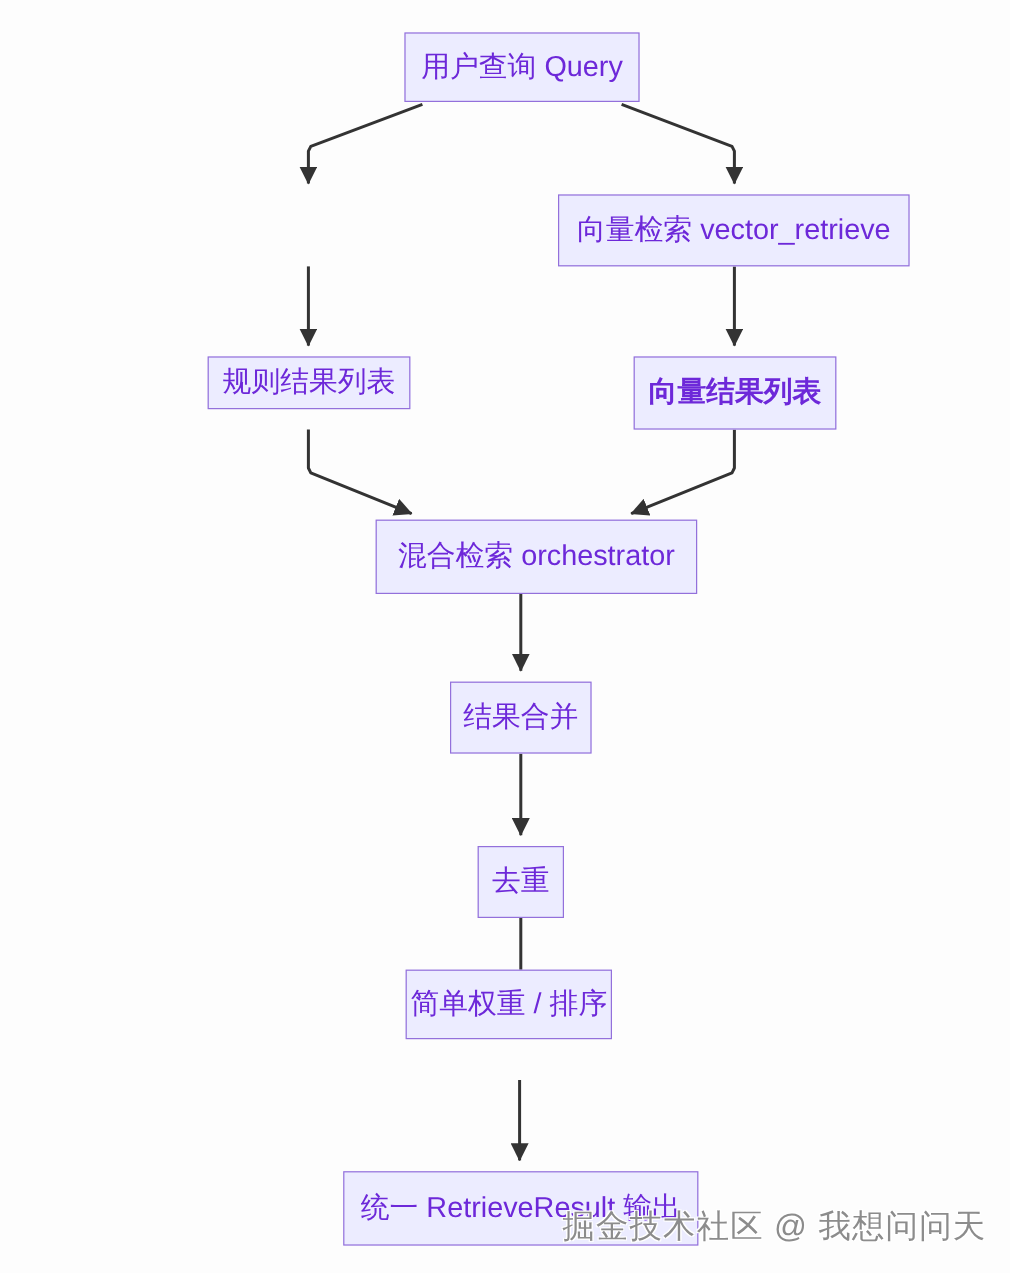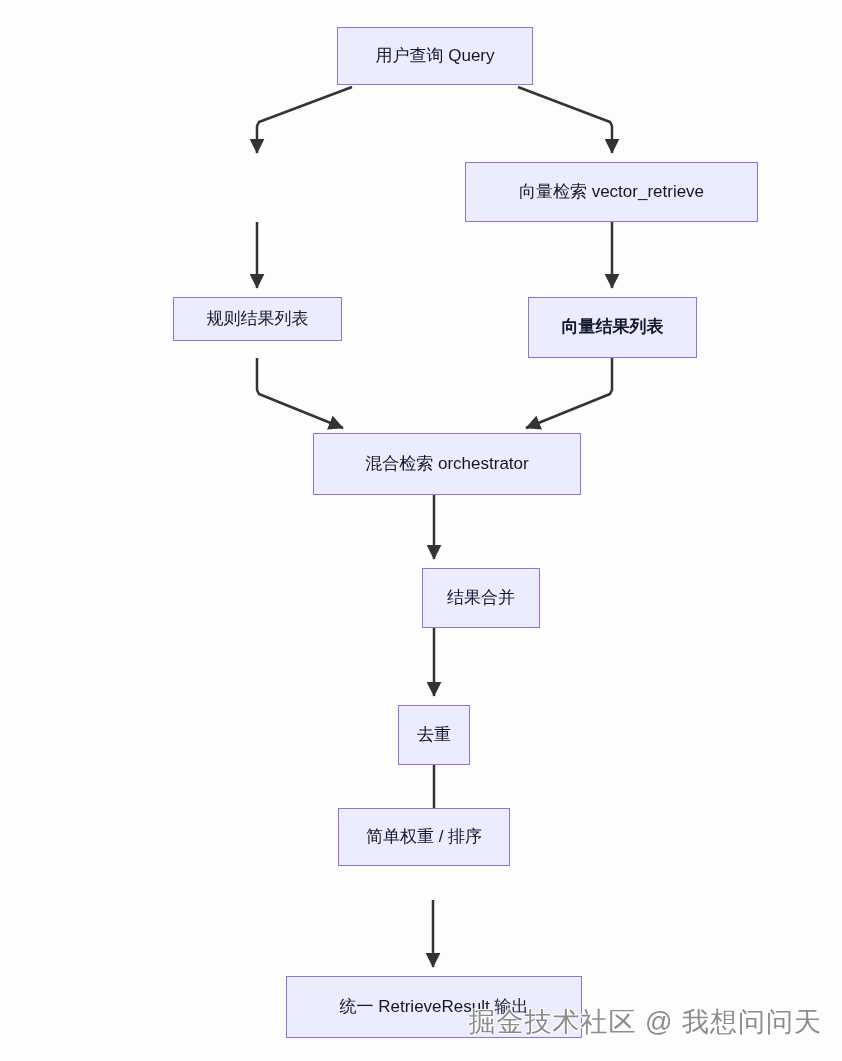--- a/index.html
+++ b/index.html
@@ -19,37 +19,37 @@
     position: absolute;
     left: 0; top: 0;
     width: 842px; height: 1061px;
     pointer-events: none;
   }
   .node {
     position: absolute;
     box-sizing: border-box;
     background: #ECECFF;
     border: 1.5px solid #9370DB;
-    color: #0f172a;
+    color: #6d28d9;
     display: flex;
     align-items: center;
     justify-content: center;
-    font-size: 17px;
+    font-size: 24px;
     line-height: 1.2;
     text-align: center;
     white-space: nowrap;
     z-index: 2;
   }
   .node-query        { left: 337px; top:  27px; width: 196px; height: 58px; }
   .node-rule-ret     { left: 122px; top: 162px; width: 268px; height: 60px; }
   .node-vector-ret   { left: 465px; top: 162px; width: 293px; height: 60px; }
   .node-rule-res     { left: 173px; top: 297px; width: 169px; height: 44px; }
   .node-vector-res   { left: 528px; top: 297px; width: 169px; height: 61px; font-weight: bold; }
   .node-orchestrator { left: 300px; top: 433px; width: 268px; height: 62px; margin-left: 13px; }
-  .node-merge        { left: 375px; top: 568px; width: 118px; height: 60px; margin-left: 47px; }
+  .node-merge        { left: 375px; top: 568px; width: 118px; height: 60px; }
   .node-dedup        { left: 398px; top: 705px; width:  72px; height: 60px; }
   .node-weight       { left: 338px; top: 808px; width: 172px; height: 58px; }
   .node-output       { left: 286px; top: 976px; width: 296px; height: 62px; }
   .watermark {
     position: absolute;
     right: 20px;
     top: 1004px;
     font-size: 27px;
     color: #8c8c8c;
     letter-spacing: 1px;

